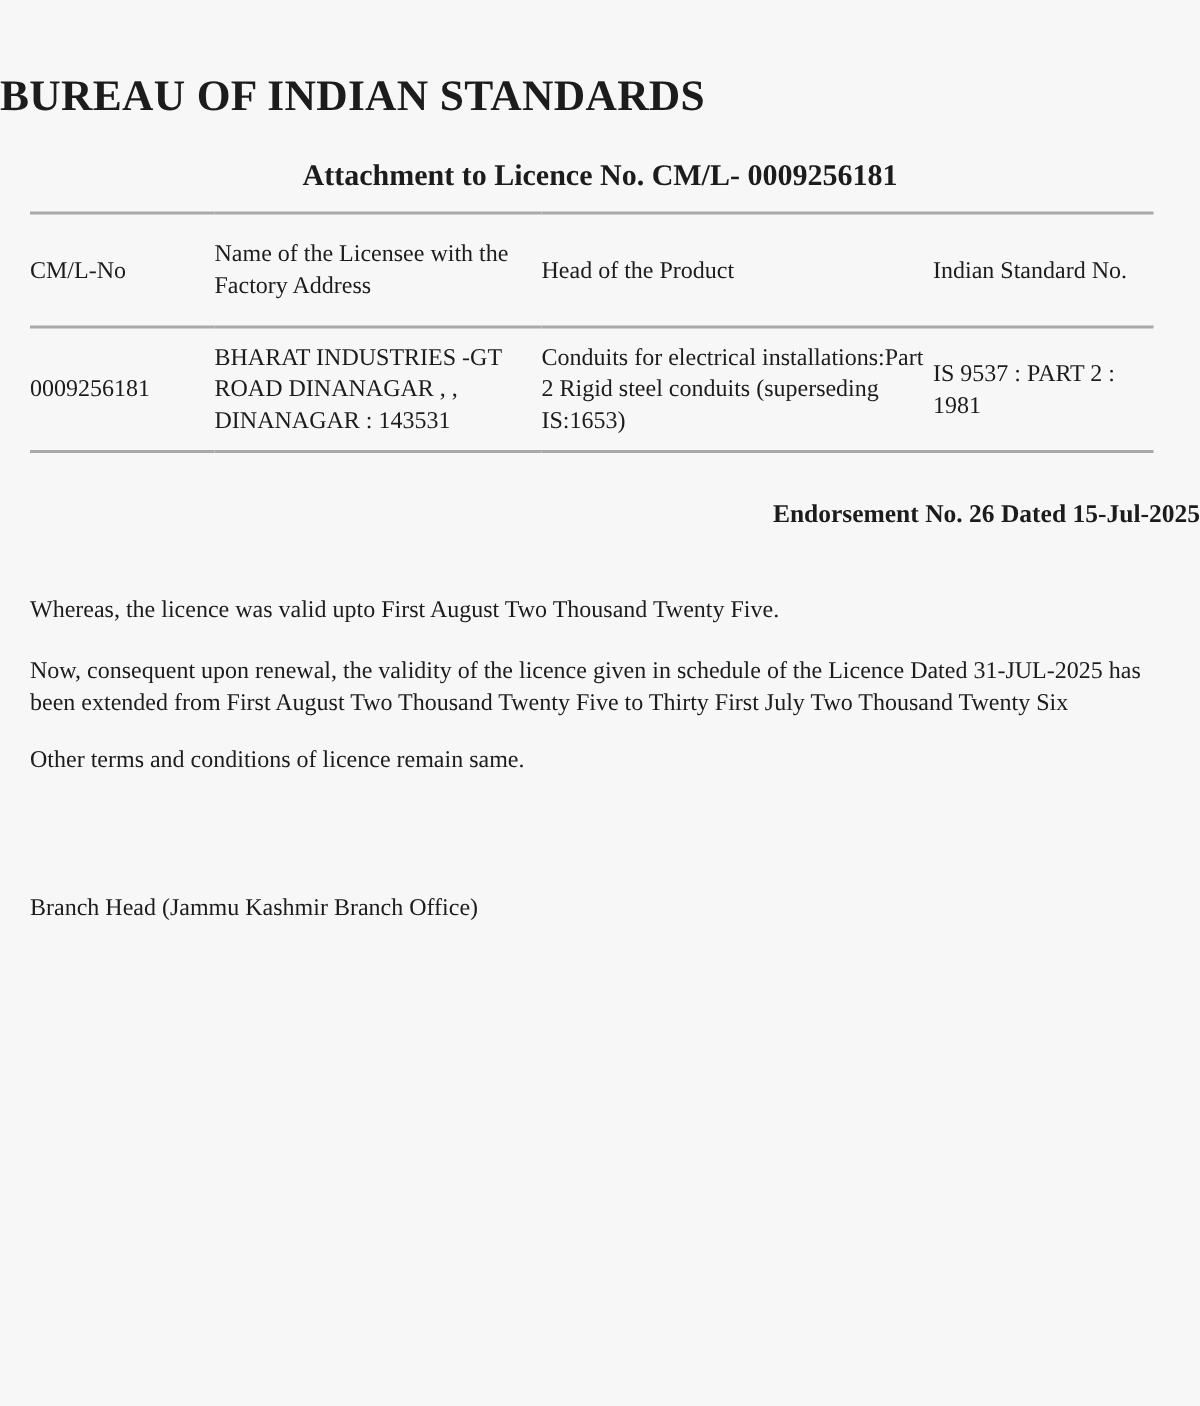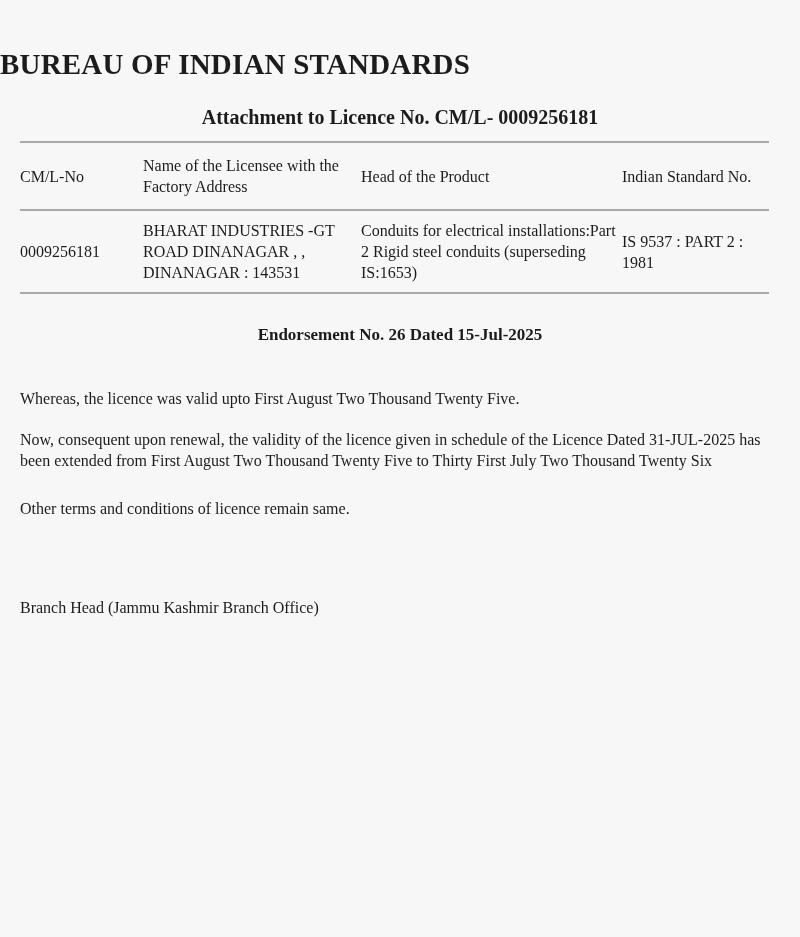--- a/index.html
+++ b/index.html
@@ -45,38 +45,38 @@
   table.licence-table col.c3 { width: 261px; }
   table.licence-table col.c4 { width: 147px; }
   table.licence-table th,
   table.licence-table td {
     padding: 0 6px 0 0;
     font-weight: normal;
     text-align: left;
     vertical-align: middle;
     line-height: 21px;
   }
-  table.licence-table thead tr { height: 68px; }
+  table.licence-table thead tr { height: 76px; }
   table.licence-table thead th { border-bottom: 2px solid #a9a9a9; }
   table.licence-table tbody tr { height: 83px; }
   .endorsement-heading {
     margin: 30px 0 0 0;
     font-size: 17px;
     font-weight: bold;
     line-height: 22px;
-    text-align: center;
+    text-align: right;
   }
   .para {
     margin: 0 15px 0 20px;
     font-size: 16px;
     line-height: 21px;
   }
   .para-whereas   { margin-top: 42px; }
   .para-renewal   { margin-top: 20px; }
-  .para-other     { margin-top: 27px; }
+  .para-other     { margin-top: 17px; }
   .signature-line { margin-top: 78px; }
 </style>
 </head>
 <body>
 
 <div class="page">
 
   <h1 class="doc-title">BUREAU OF INDIAN STANDARDS</h1>
 
   <h2 class="doc-subtitle">Attachment to Licence No. CM/L- 0009256181</h2>

